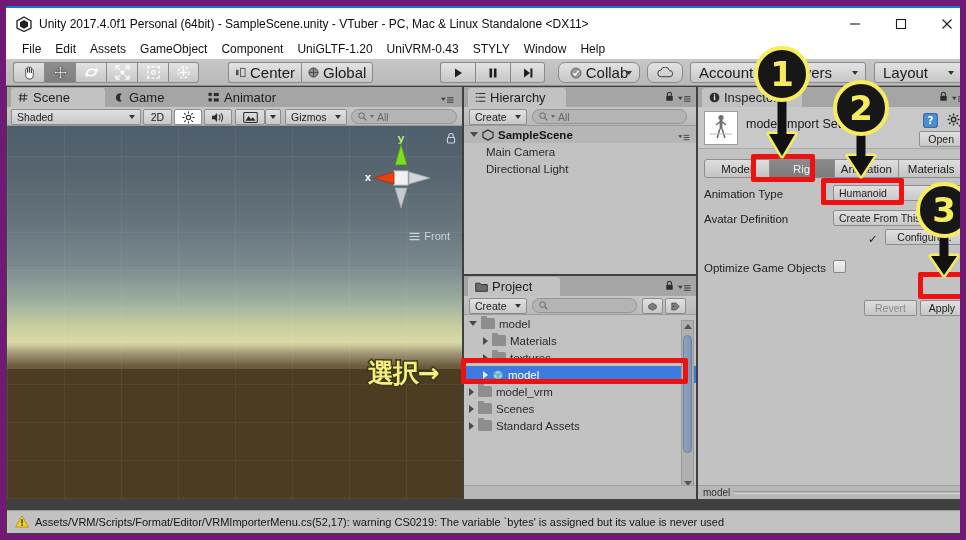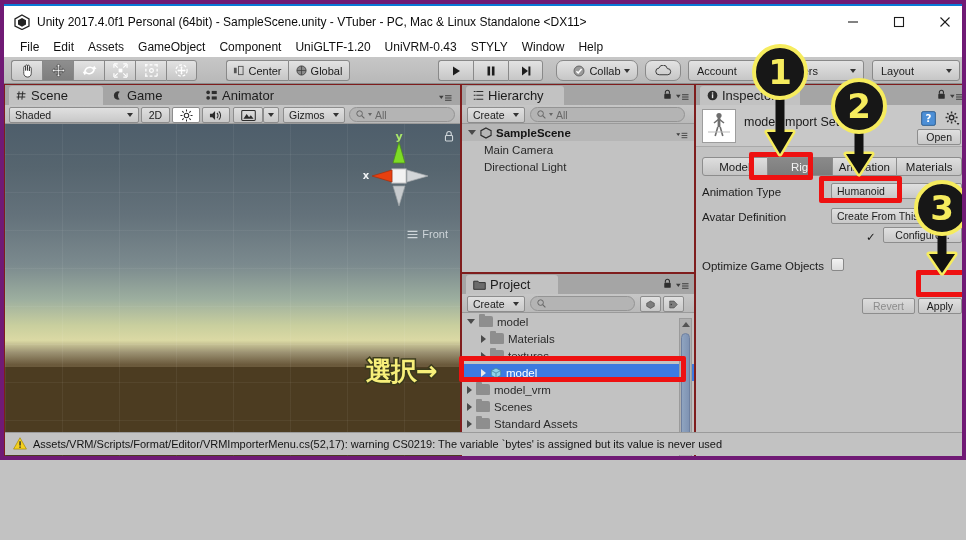--- a/index.html
+++ b/index.html
@@ -4,41 +4,41 @@
 <style>
   * { box-sizing: border-box; margin:0; padding:0; }
   html,body { width:966px; height:540px; overflow:hidden; }
   body {
     font-family: "Liberation Sans", sans-serif;
     font-size: 11px;
     background:#c2c2c2;
     color:#1a1a1a;
     -webkit-font-smoothing: none;
   }
-  #app { position:relative; width:966px; height:460px; border:4px solid #701a75; background:#7f1d1d; overflow:hidden;}
+  #app { position:relative; width:966px; height:540px; border:6px solid #701a75; background:#404040; overflow:hidden;}
 
   
   .titlebar { position:absolute; left:0; top:0; width:964px; height:33px; background:#fff; border-top:2px solid #0a7ad6; }
   .title-left { position:absolute; left:10px; top:8px; display:flex; align-items:center; gap:7px; }
   .unity-logo { width:16px; height:16px; position:relative; }
   .title-text { font-size:12px; color:#0b0b0b; white-space:nowrap; font-family:"Liberation Sans", sans-serif;}
   .wbtns { position:absolute; right:0; top:0; height:31px; display:flex; }
   .wbtn { width:46px; height:31px; display:flex; align-items:center; justify-content:center; color:#1c1c1c;}
 
   
   .menubar { position:absolute; left:0; top:33px; width:964px; height:20px; background:#fff; display:flex; align-items:center; padding-left:9px; gap:0; }
   .menuitem { font-size:12px; color:#111; padding:2px 7px; white-space:nowrap; }
 
   
   .toolbar { position:absolute; left:0; top:53px; width:964px; height:27px; background:linear-gradient(#c7c7c7,#b8b8b8); border-bottom:1px solid #8c8c8c; }
   .tgroup { position:absolute; top:3px; display:flex; }
   .tbtn {
     height:21px; min-width:31px; display:flex; align-items:center; justify-content:center;
     background:linear-gradient(#e3e3e3,#c6c6c6); border:1px solid #898989; border-right-width:0;
-    font-size:11px; color:#1b1b1b; padding:0 6px; position:relative;
+    font-size:15px; color:#1b1b1b; padding:0 6px; position:relative;
   }
   .tbtn:last-child { border-right-width:1px; }
   .tbtn.first { border-radius:3px 0 0 3px; }
   .tbtn.last { border-radius:0 3px 3px 0; }
   .tbtn.only { border-radius:7px; border-right-width:1px; }
   .tbtn.on { background:linear-gradient(#8e8e8e,#7e7e7e); color:#fff; }
   .tbtn svg { display:block; }
 
   .play-group { left:434px; }
   .play-group .tbtn { min-width:35px; }

